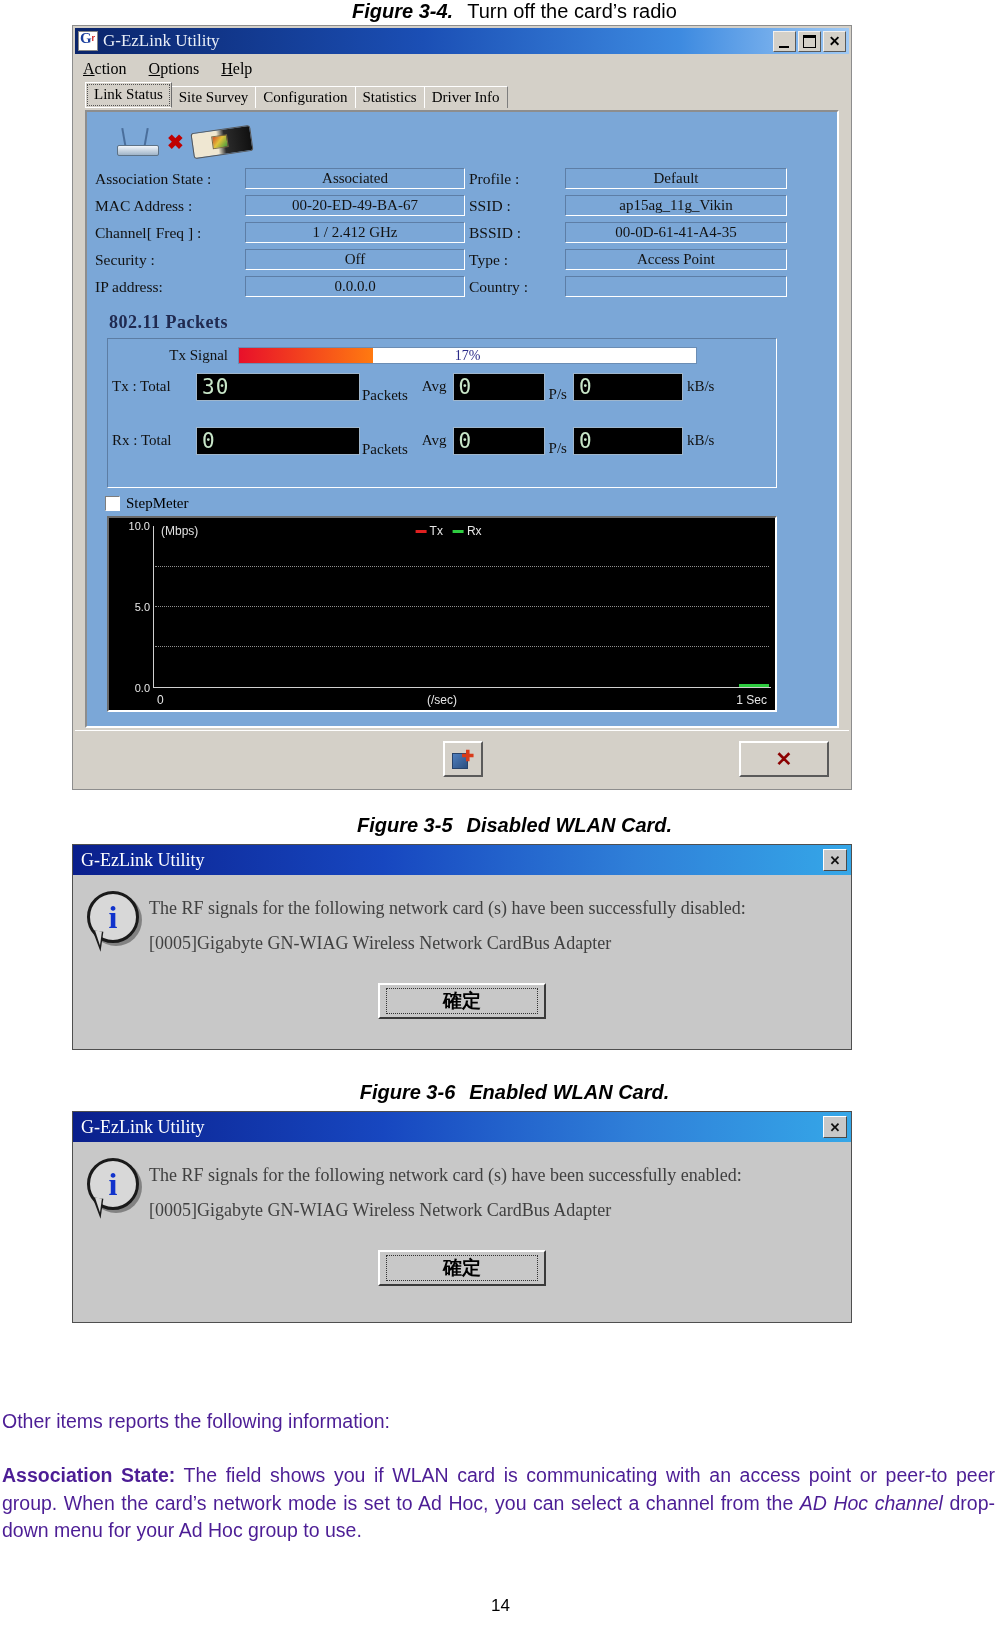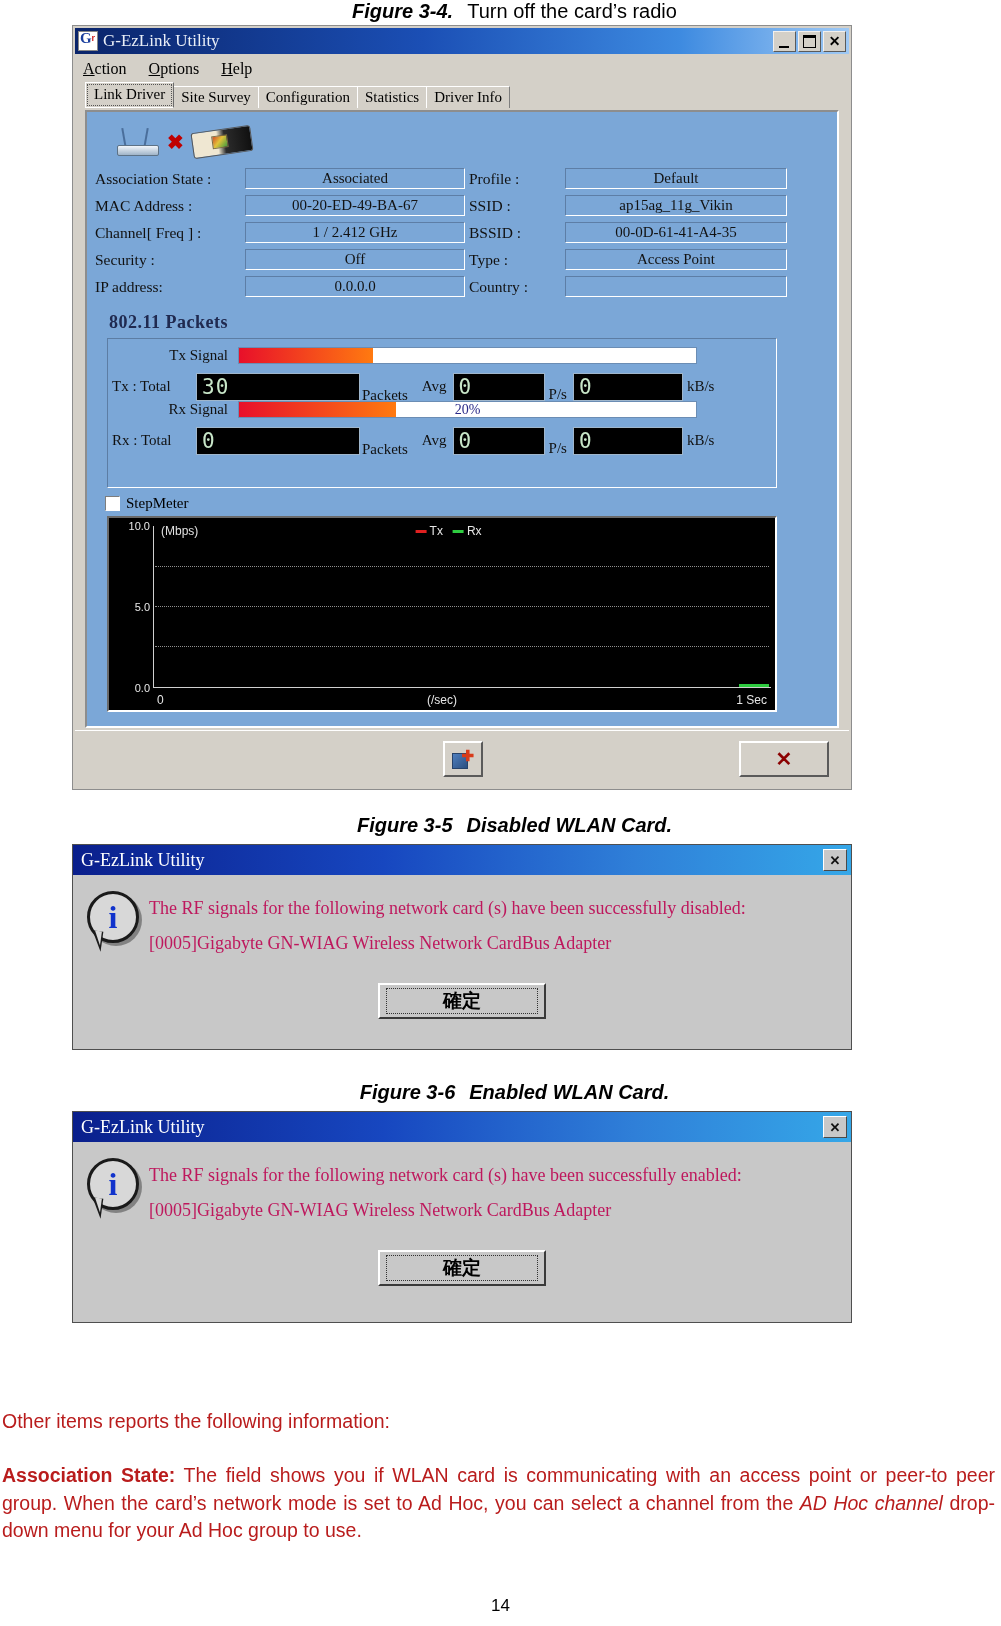--- a/index.html
+++ b/index.html
@@ -402,21 +402,21 @@
     position:absolute; left: 7px; top: 40px;
     width:0; height:0;
     border-left: 7px solid transparent;
     border-top: 14px solid #d8d8d8;
     transform: rotate(8deg);
   }
   .msg-lines {
     flex:1 1 auto;
     font-family:"Liberation Serif", serif;
     font-size: 18px;
-    color:#be185d;
+    color:#404040;
     line-height: 1.95;
   }
   .msg-actions {
     display:flex; justify-content:center; padding: 22px 0 18px 0;
   }
   .ok-btn {
     width: 168px; height: 36px;
     background:#c8c8c8;
     border: 2px solid; border-color:#ffffff #3a3a3a #3a3a3a #ffffff;
     display:flex; align-items:center; justify-content:center;
@@ -429,21 +429,21 @@
     display:flex; align-items:center; justify-content:center;
     font-family:Liberation Sans, sans-serif; font-size: 19px; font-weight: bold;
   }
 
   
   .body-text {
     position:absolute;
     left: 2px; right: 6px;
     font-family:"Liberation Sans", sans-serif;
     font-size: 19.5px;
-    color:#b91c1c;
+    color:#4c1d95;
     text-align: justify;
     line-height: 1.42;
   }
   .body-text b { font-weight: bold; }
   .body-text i { font-style: italic; }
   .page-num {
     position:absolute;
     left:0; right:0; bottom: 10px;
     text-align:center;
     font-family:"Liberation Sans", sans-serif;
@@ -478,21 +478,21 @@
     </div>
   </div>
 
   <div class="menubar">
     <span><u>A</u><span>ction</span></span>
     <span><u>O</u><span>ptions</span></span>
     <span><u>H</u><span>elp</span></span>
   </div>
 
   <div class="tabstrip">
-    <div class="tab active">Link Driver</div>
+    <div class="tab active">Link Status</div>
     <div class="tab">Site Survey</div>
     <div class="tab">Configuration</div>
     <div class="tab">Statistics</div>
     <div class="tab">Driver Info</div>
   </div>
 
   <div class="client">
 
     <div class="dev-icons">
       <div class="ap-icon">
@@ -535,41 +535,35 @@
     </div>
 
     <div class="pkt-title">802.11  Packets</div>
 
     <div class="pkt-box">
 
       <div class="sig-row" style="left:8px; top:8px;">
         <div class="sig-label">Tx Signal</div>
         <div class="sig-bar">
           <div class="sig-fill" id="tx-fill" style="width: 29.24%;"></div>
+          <div class="sig-pct">17%</div>
         </div>
       </div>
 
       <div class="cnt-row" style="left:4px; top:30px;">
         <div class="cnt-lab" style="width:84px;">Tx :  Total</div>
         <div class="lcd" style="width:164px;">30</div>
         <div class="cnt-lab" style="margin:18px 0 0 2px;">Packets</div>
         <div class="cnt-lab" style="margin-left:14px;">Avg</div>
         <div class="lcd" style="width:92px;margin-left:6px;">0</div>
         <div class="cnt-lab" style="margin:16px 0 0 4px;">P/s</div>
         <div class="lcd" style="width:110px;margin-left:6px;">0</div>
         <div class="cnt-lab" style="margin-left:4px;">kB/s</div>
       </div>
 
-      <div class="sig-row" style="left:8px; top:62px;">
-        <div class="sig-label">Rx Signal</div>
-        <div class="sig-bar">
-          <div class="sig-fill" id="rx-fill" style="width: 34.4%;"></div>
-          <div class="sig-pct">20%</div>
-        </div>
-      </div>
 
       <div class="cnt-row" style="left:4px; top:84px;">
         <div class="cnt-lab" style="width:84px;">Rx :  Total</div>
         <div class="lcd" style="width:164px;">0</div>
         <div class="cnt-lab" style="margin:18px 0 0 2px;">Packets</div>
         <div class="cnt-lab" style="margin-left:14px;">Avg</div>
         <div class="lcd" style="width:92px;margin-left:6px;">0</div>
         <div class="cnt-lab" style="margin:16px 0 0 4px;">P/s</div>
         <div class="lcd" style="width:110px;margin-left:6px;">0</div>
         <div class="cnt-lab" style="margin-left:4px;">kB/s</div>

